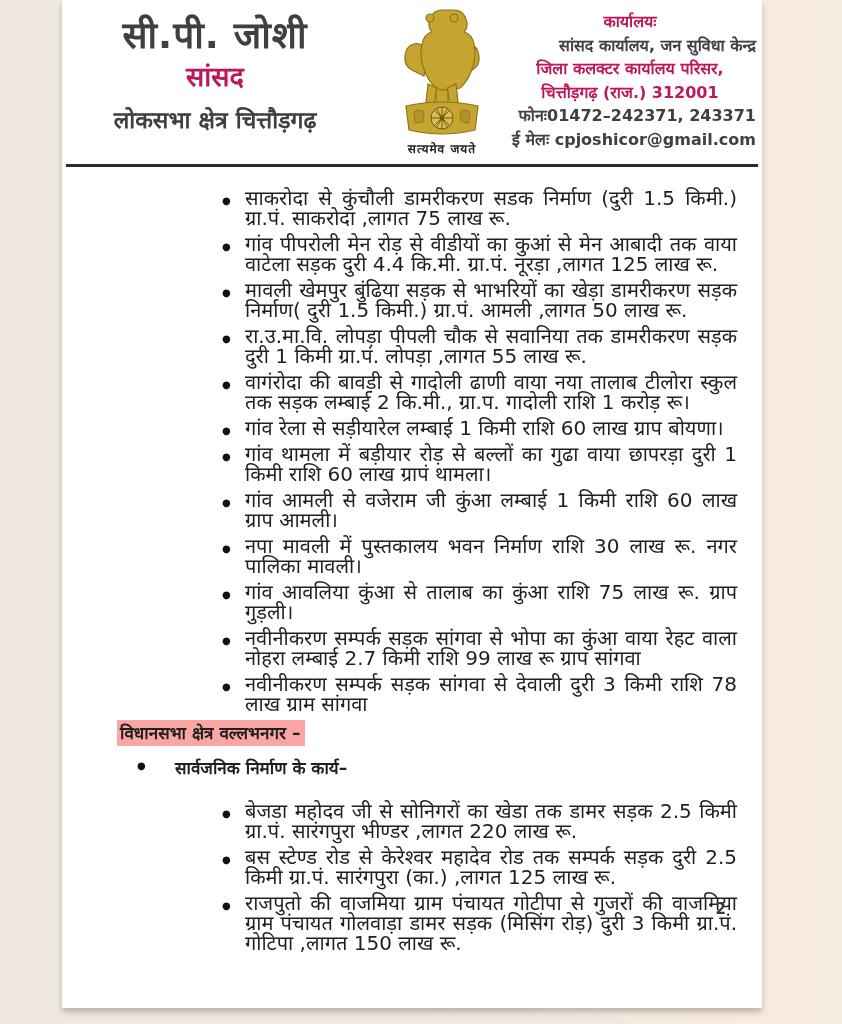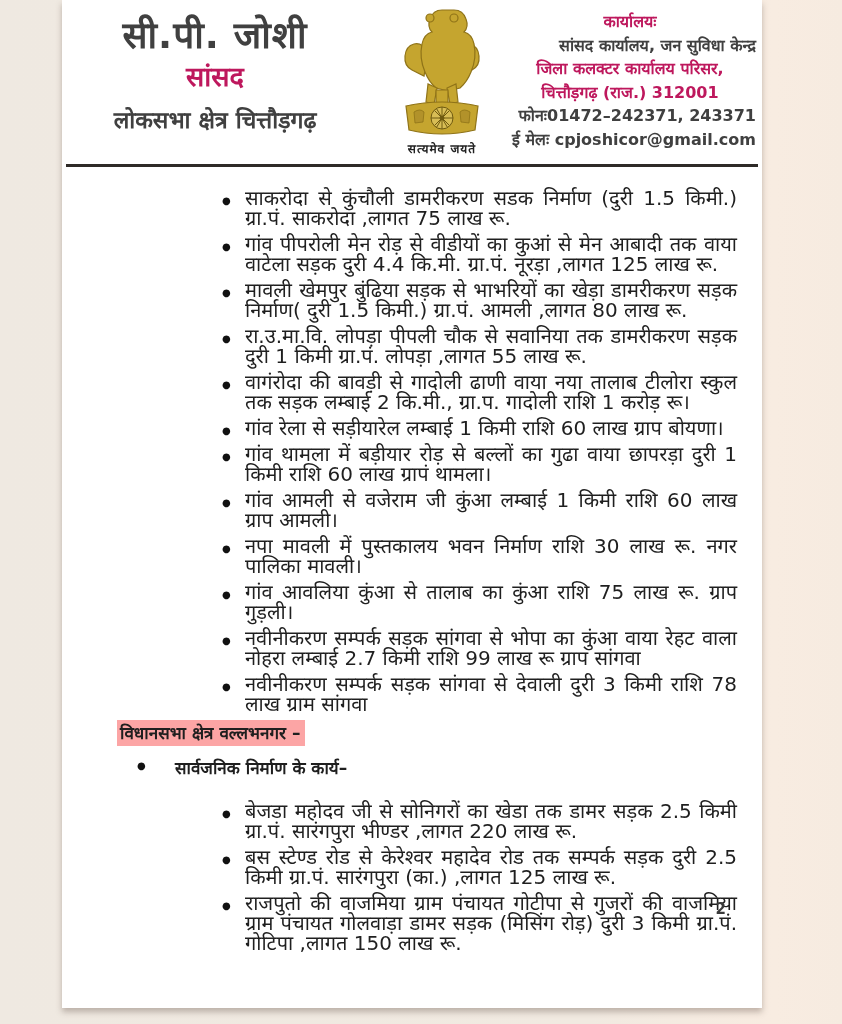--- a/index.html
+++ b/index.html
@@ -149,21 +149,21 @@
 
       <div class="divider"></div>
     </div>
 
     <div class="content">
 
       <ul class="works">
 
       <li>साकरोदा से कुंचौली डामरीकरण सडक निर्माण (दुरी 1.5 किमी.) ग्रा.पं. साकरोदा ,लागत 75 लाख रू.</li>
           <li>गांव पीपरोली मेन रोड़ से वीडीयों का कुआं से मेन आबादी तक वाया वाटेला सड़क दुरी 4.4 कि.मी. ग्रा.पं. नूरड़ा ,लागत 125 लाख रू.</li>
-          <li>मावली खेमपुर बुंढिया सड़क से भाभरियों का खेड़ा डामरीकरण सड़क निर्माण( दुरी 1.5 किमी.) ग्रा.पं. आमली ,लागत 80 लाख रू.</li>
+          <li>मावली खेमपुर बुंढिया सड़क से भाभरियों का खेड़ा डामरीकरण सड़क निर्माण( दुरी 1.5 किमी.) ग्रा.पं. आमली ,लागत 50 लाख रू.</li>
           <li>रा.उ.मा.वि. लोपड़ा पीपली चौक से सवानिया तक डामरीकरण सड़क दुरी 1 किमी ग्रा.पं. लोपड़ा ,लागत 55 लाख रू.</li>
           <li>वागंरोदा की बावड़ी से गादोली ढाणी वाया नया तालाब टीलोरा स्कुल तक सड़क लम्बाई 2 कि.मी., ग्रा.प. गादोली राशि 1 करोड़ रू।</li>
           <li>गांव रेला से सड़ीयारेल लम्बाई 1 किमी राशि 60 लाख ग्राप बोयणा।</li>
           <li>गांव थामला में बड़ीयार रोड़ से बल्लों का गुढा वाया छापरड़ा दुरी 1 किमी राशि 60 लाख ग्रापं थामला।</li>
           <li>गांव आमली से वजेराम जी कुंआ लम्बाई 1 किमी राशि 60 लाख ग्राप आमली।</li>
           <li>नपा मावली में पुस्तकालय भवन निर्माण राशि 30 लाख रू. नगर पालिका मावली।</li>
           <li>गांव आवलिया कुंआ से तालाब का कुंआ राशि 75 लाख रू. ग्राप गुड़ली।</li>
           <li>नवीनीकरण सम्पर्क सड़क सांगवा से भोपा का कुंआ वाया रेहट वाला नोहरा लम्बाई 2.7 किमी राशि 99 लाख रू ग्राप सांगवा</li>
           <li>नवीनीकरण सम्पर्क सड़क सांगवा से देवाली दुरी 3 किमी राशि 78 लाख ग्राम सांगवा</li>
         </ul>

